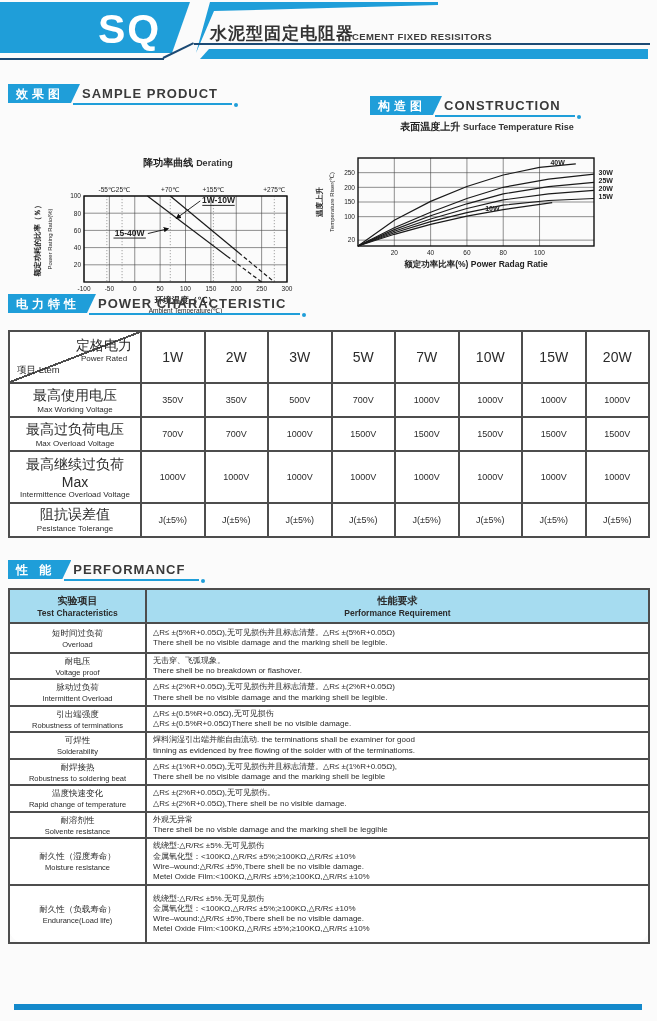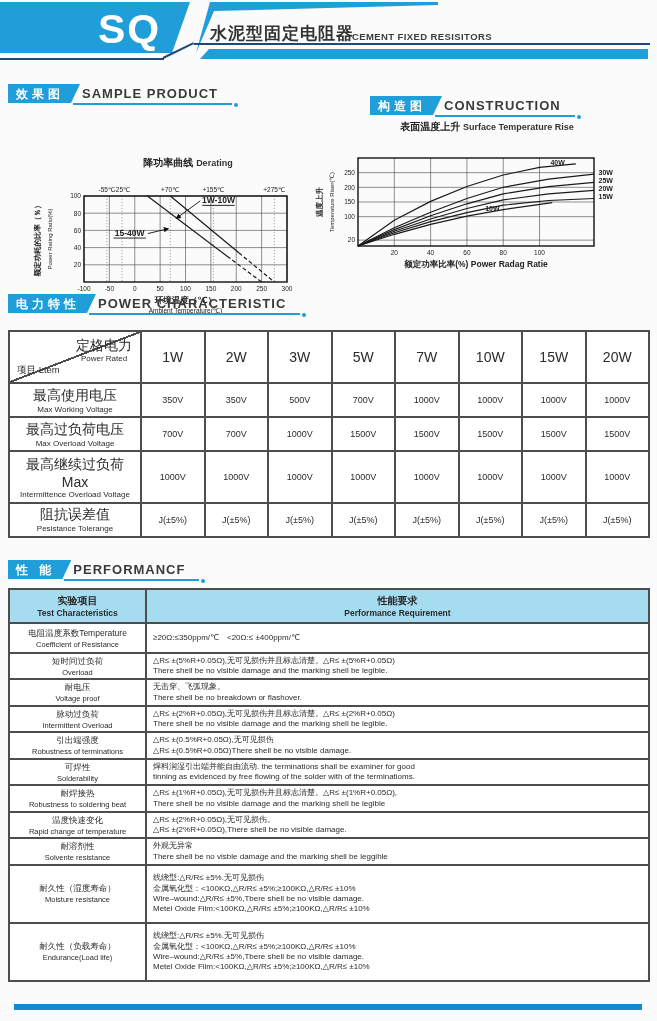--- a/index.html
+++ b/index.html
@@ -372,29 +372,20 @@
         </th>
         <th>
           <div class="cn">性能要求</div>
           <div class="en">Performance Requirement</div>
         </th>
       </tr>
     </thead>
     <tbody>
       <tr>
         <th class="item">
-          <div class="cn">电阻温度系数Temperature</div>
-          <div class="en">Coefficient of Resistance</div>
-        </th>
-        <td class="req">
-          <div>≥20Ω:≤350ppm/℃　&lt;20Ω:≤ ±400ppm/℃</div>
-        </td>
-      </tr>
-      <tr>
-        <th class="item">
           <div class="cn">短时间过负荷</div>
           <div class="en">Overload</div>
         </th>
         <td class="req">
           <div>△R≤ ±(5%R+0.05Ω),无可见损伤并且标志清楚。△R≤ ±(5%R+0.05Ω)</div>
           <div>There shell be no visible damage and the marking shell be legible.</div>
         </td>
       </tr>
       <tr>
         <th class="item">

